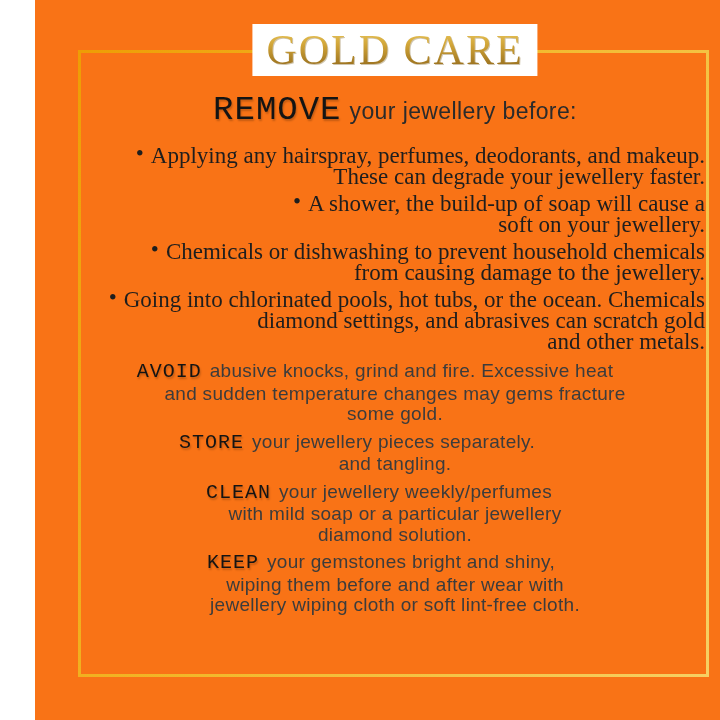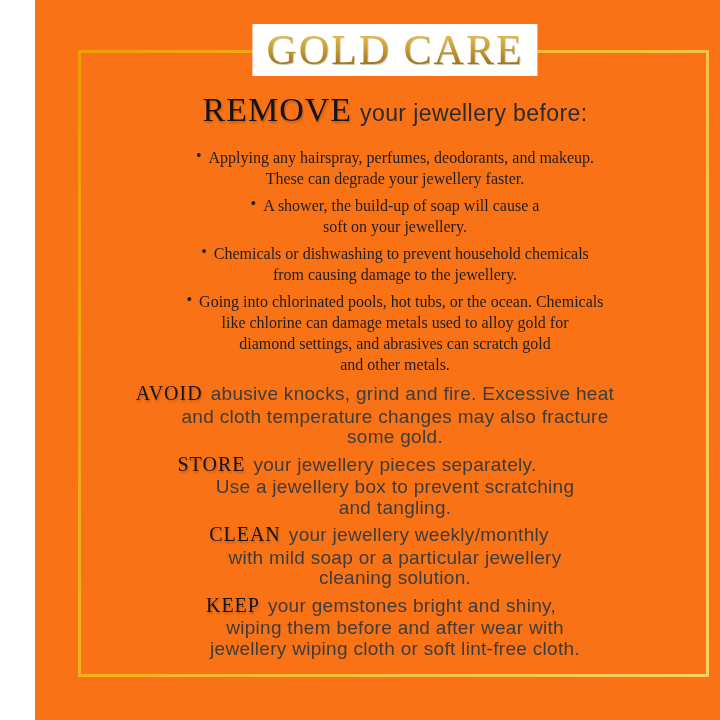--- a/index.html
+++ b/index.html
@@ -27,31 +27,31 @@
     position:absolute; top:24px; left:50%; transform:translateX(-50%);
     height:52px; background:#ffffff; white-space:nowrap; padding:0 14px;
     font-family:"Liberation Serif", "DejaVu Serif", serif;
     font-size:42px; letter-spacing:2px; color:transparent; line-height:1.15;
   }
   .content {
     position:absolute; top:93px; left:50%; transform:translateX(-50%);
     width:620px; text-align:center;
   }
   .h-serif {
-    font-family:Liberation Serif, serif; font-weight:400;
+    font-family:Liberation Mono, monospace; font-weight:400;
     color:#141414; letter-spacing:1px;
     text-shadow:1px 2px 2px rgba(0,0,0,0.22);
   }
   .h-lg { font-size:34px; line-height:1; margin-right:8px; }
   .h-sm { font-size:20px; line-height:0.85; margin-right:8px; }
   .remove-line { line-height:36px; margin-bottom:13px; white-space:nowrap; }
   .remove-line .intro { font-size:23px; color:#2b2b2b; letter-spacing:0.4px; }
   .bullets {
     font-family:"Liberation Serif", "DejaVu Serif", serif;
-    color:#1e1e1e; font-size:16px;
+    color:#1e1e1e; font-size:23px;text-align:right;
   }
   .bullet { margin-bottom:6px; }
   .bline { line-height:21px; white-space:nowrap; }
   .dot { display:inline-block; margin-right:7px; transform:translateY(-2px); }
   .section { margin-top:4px; }
   .sline {
     font-size:19px; line-height:20.5px; color:#3c3c3c;
     letter-spacing:0.3px; white-space:nowrap;
   }
   .sline.first { line-height:25.5px; }
@@ -88,43 +88,41 @@
         <div class="bline">soft on your jewellery.</div>
       </div>
 
       <div class="bullet">
         <div class="bline"><span class="dot">•</span><span>Chemicals or dishwashing to prevent household chemicals</span></div>
         <div class="bline">from causing damage to the jewellery.</div>
       </div>
 
       <div class="bullet">
         <div class="bline"><span class="dot">•</span><span>Going into chlorinated pools, hot tubs, or the ocean. Chemicals</span></div>
-        <div class="bline">like chlorine can damage metals used to alloy gold for</div>
         <div class="bline">diamond settings, and abrasives can scratch gold</div>
         <div class="bline">and other metals.</div>
       </div>
 
     </div>
 
     <div class="section">
       <div class="sline first sh-avoid"><span class="h-serif h-sm">AVOID</span><span>abusive knocks, grind and fire. Excessive heat</span></div>
-      <div class="sline">and cloth temperature changes may also fracture</div>
+      <div class="sline">and sudden temperature changes may gems fracture</div>
       <div class="sline">some gold.</div>
     </div>
 
     <div class="section">
       <div class="sline first sh-store"><span class="h-serif h-sm">STORE</span><span>your jewellery pieces separately.</span></div>
-      <div class="sline">Use a jewellery box to prevent scratching</div>
       <div class="sline">and tangling.</div>
     </div>
 
     <div class="section">
-      <div class="sline first sh-clean"><span class="h-serif h-sm">CLEAN</span><span>your jewellery weekly/monthly</span></div>
+      <div class="sline first sh-clean"><span class="h-serif h-sm">CLEAN</span><span>your jewellery weekly/perfumes</span></div>
       <div class="sline">with mild soap or a particular jewellery</div>
-      <div class="sline">cleaning solution.</div>
+      <div class="sline">diamond solution.</div>
     </div>
 
     <div class="section">
       <div class="sline first sh-keep"><span class="h-serif h-sm">KEEP</span><span>your gemstones bright and shiny,</span></div>
       <div class="sline">wiping them before and after wear with</div>
       <div class="sline">jewellery wiping cloth or soft lint-free cloth.</div>
     </div>
 
   </div>
 </div>

